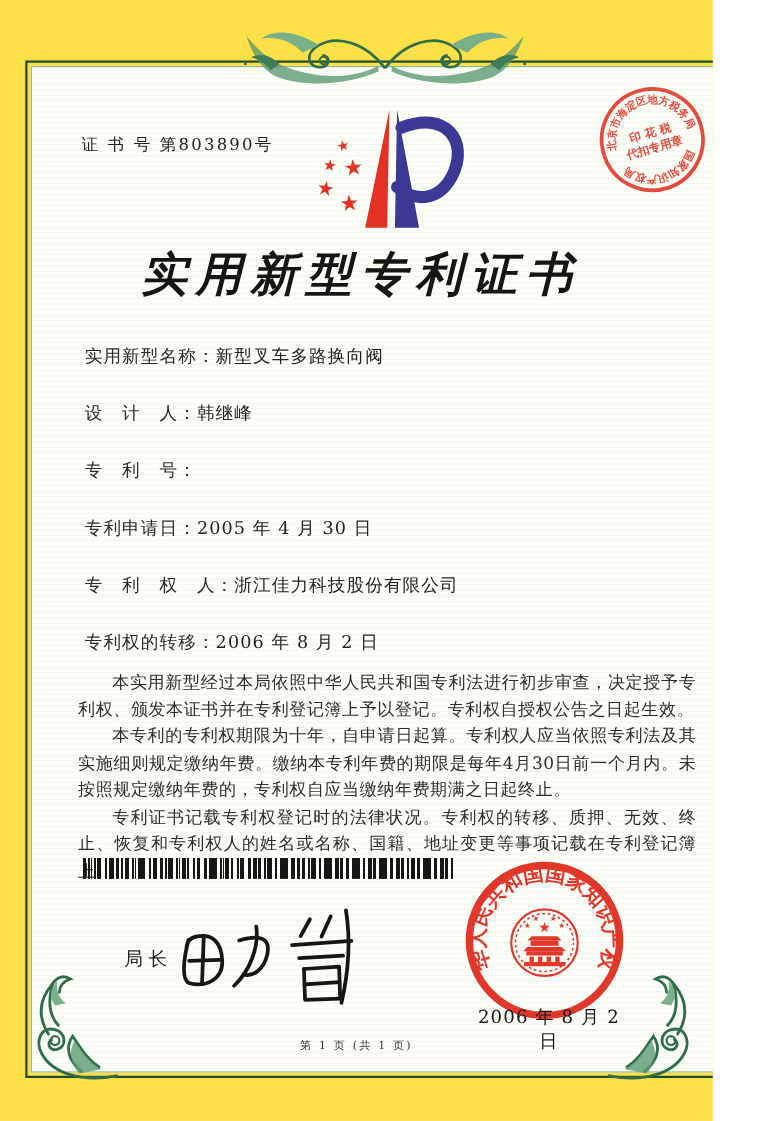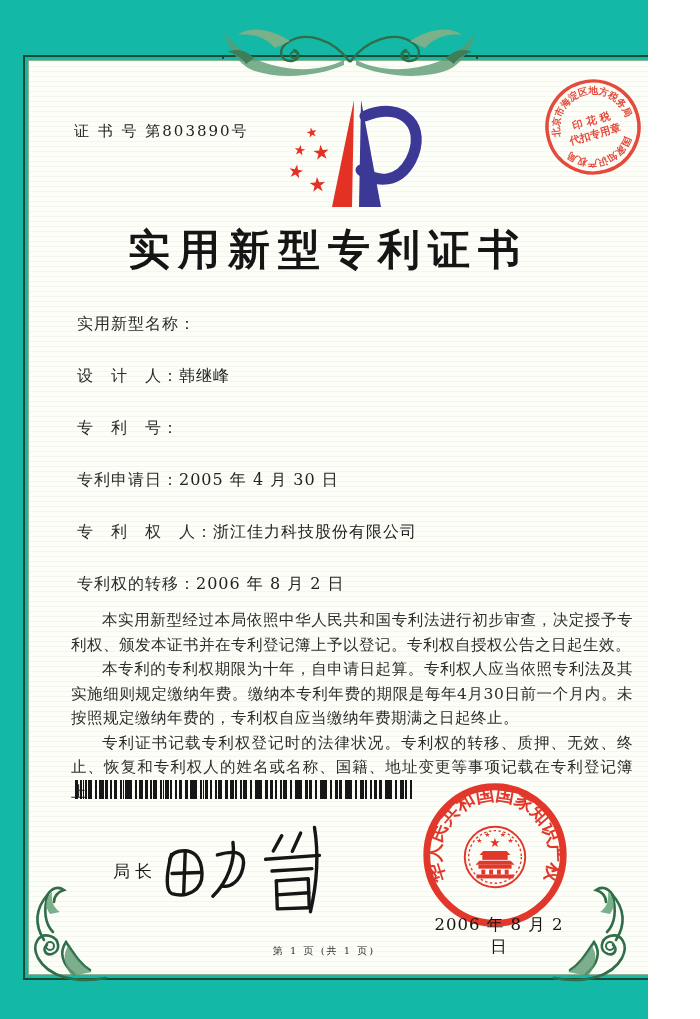--- a/index.html
+++ b/index.html
@@ -1,30 +1,30 @@
 <!DOCTYPE html>
 <html><head>
 <meta charset="utf-8">
 <style>
   html,body{margin:0;padding:0;background:#fff;}
-  #page{position:relative;width:648px;height:1019px;background:#14b8a6;overflow:hidden;
+  #page{position:relative;width:648px;height:1019px;background:#fde047;overflow:hidden;
         font-family:"DejaVu Serif","Liberation Serif",serif;color:#2b2b2b;}
   
   .frame{position:absolute;left:23px;top:55px;width:634px;height:921px;border:2px solid #1b4a30;}
   .frame-inner{position:absolute;inset:3px;border:1px solid #8db59a;
         background:
           repeating-linear-gradient(180deg, rgba(150,185,150,.10) 0 1px, rgba(255,255,255,0) 1px 5px),
           #fdfef8;}
   .ornament{position:absolute;pointer-events:none;}
   
   .cert-no{position:absolute;left:74px;top:122px;font-size:15px;letter-spacing:2px;color:#222;}
   .logo{position:absolute;left:277px;top:88px;width:148px;height:128px;}
   .tax-stamp{position:absolute;left:538px;top:72px;width:110px;height:110px;transform:rotate(-16deg);opacity:.92;}
   .title{position:absolute;left:0;right:0;top:222px;text-align:center;font-size:42px;font-weight:700;
-         letter-spacing:8px;text-indent:8px;color:#151515;}
+         letter-spacing:8px;text-indent:8px;color:#151515;font-style:italic;}
   
   .fields{position:absolute;left:77px;top:312px;width:540px;}
   .field-row{display:flex;align-items:baseline;font-size:16px;line-height:23px;margin-bottom:29px;letter-spacing:1px;}
   .field-label{white-space:pre;color:#2b2b2b;}
   .field-value{white-space:pre;color:#222;}
   
   .body-text{position:absolute;left:71px;top:608px;width:562px;font-size:15.5px;line-height:24.5px;
              text-align:justify;color:#2d2d2d;letter-spacing:.5px;}
   .body-text p{margin:0;text-indent:2em;}
   
@@ -118,20 +118,21 @@
     <text font-size="9.6" fill="#e23c2e" font-weight="bold">
       <textPath href="#taxBottom" startOffset="50%" text-anchor="middle">国家知识产权局</textPath>
     </text>
   </svg>
 
   <div class="title">实用新型专利证书</div>
 
   <div class="fields">
     <div class="field-row">
       <span class="field-label">实用新型名称：</span>
+      <span class="field-value">新型叉车多路换向阀</span>
     </div>
     <div class="field-row">
       <span class="field-label">设　计　人：</span>
       <span class="field-value">韩继峰</span>
     </div>
     <div class="field-row">
       <span class="field-label">专　利　号：</span>
     </div>
     <div class="field-row">
       <span class="field-label">专利申请日：</span>

